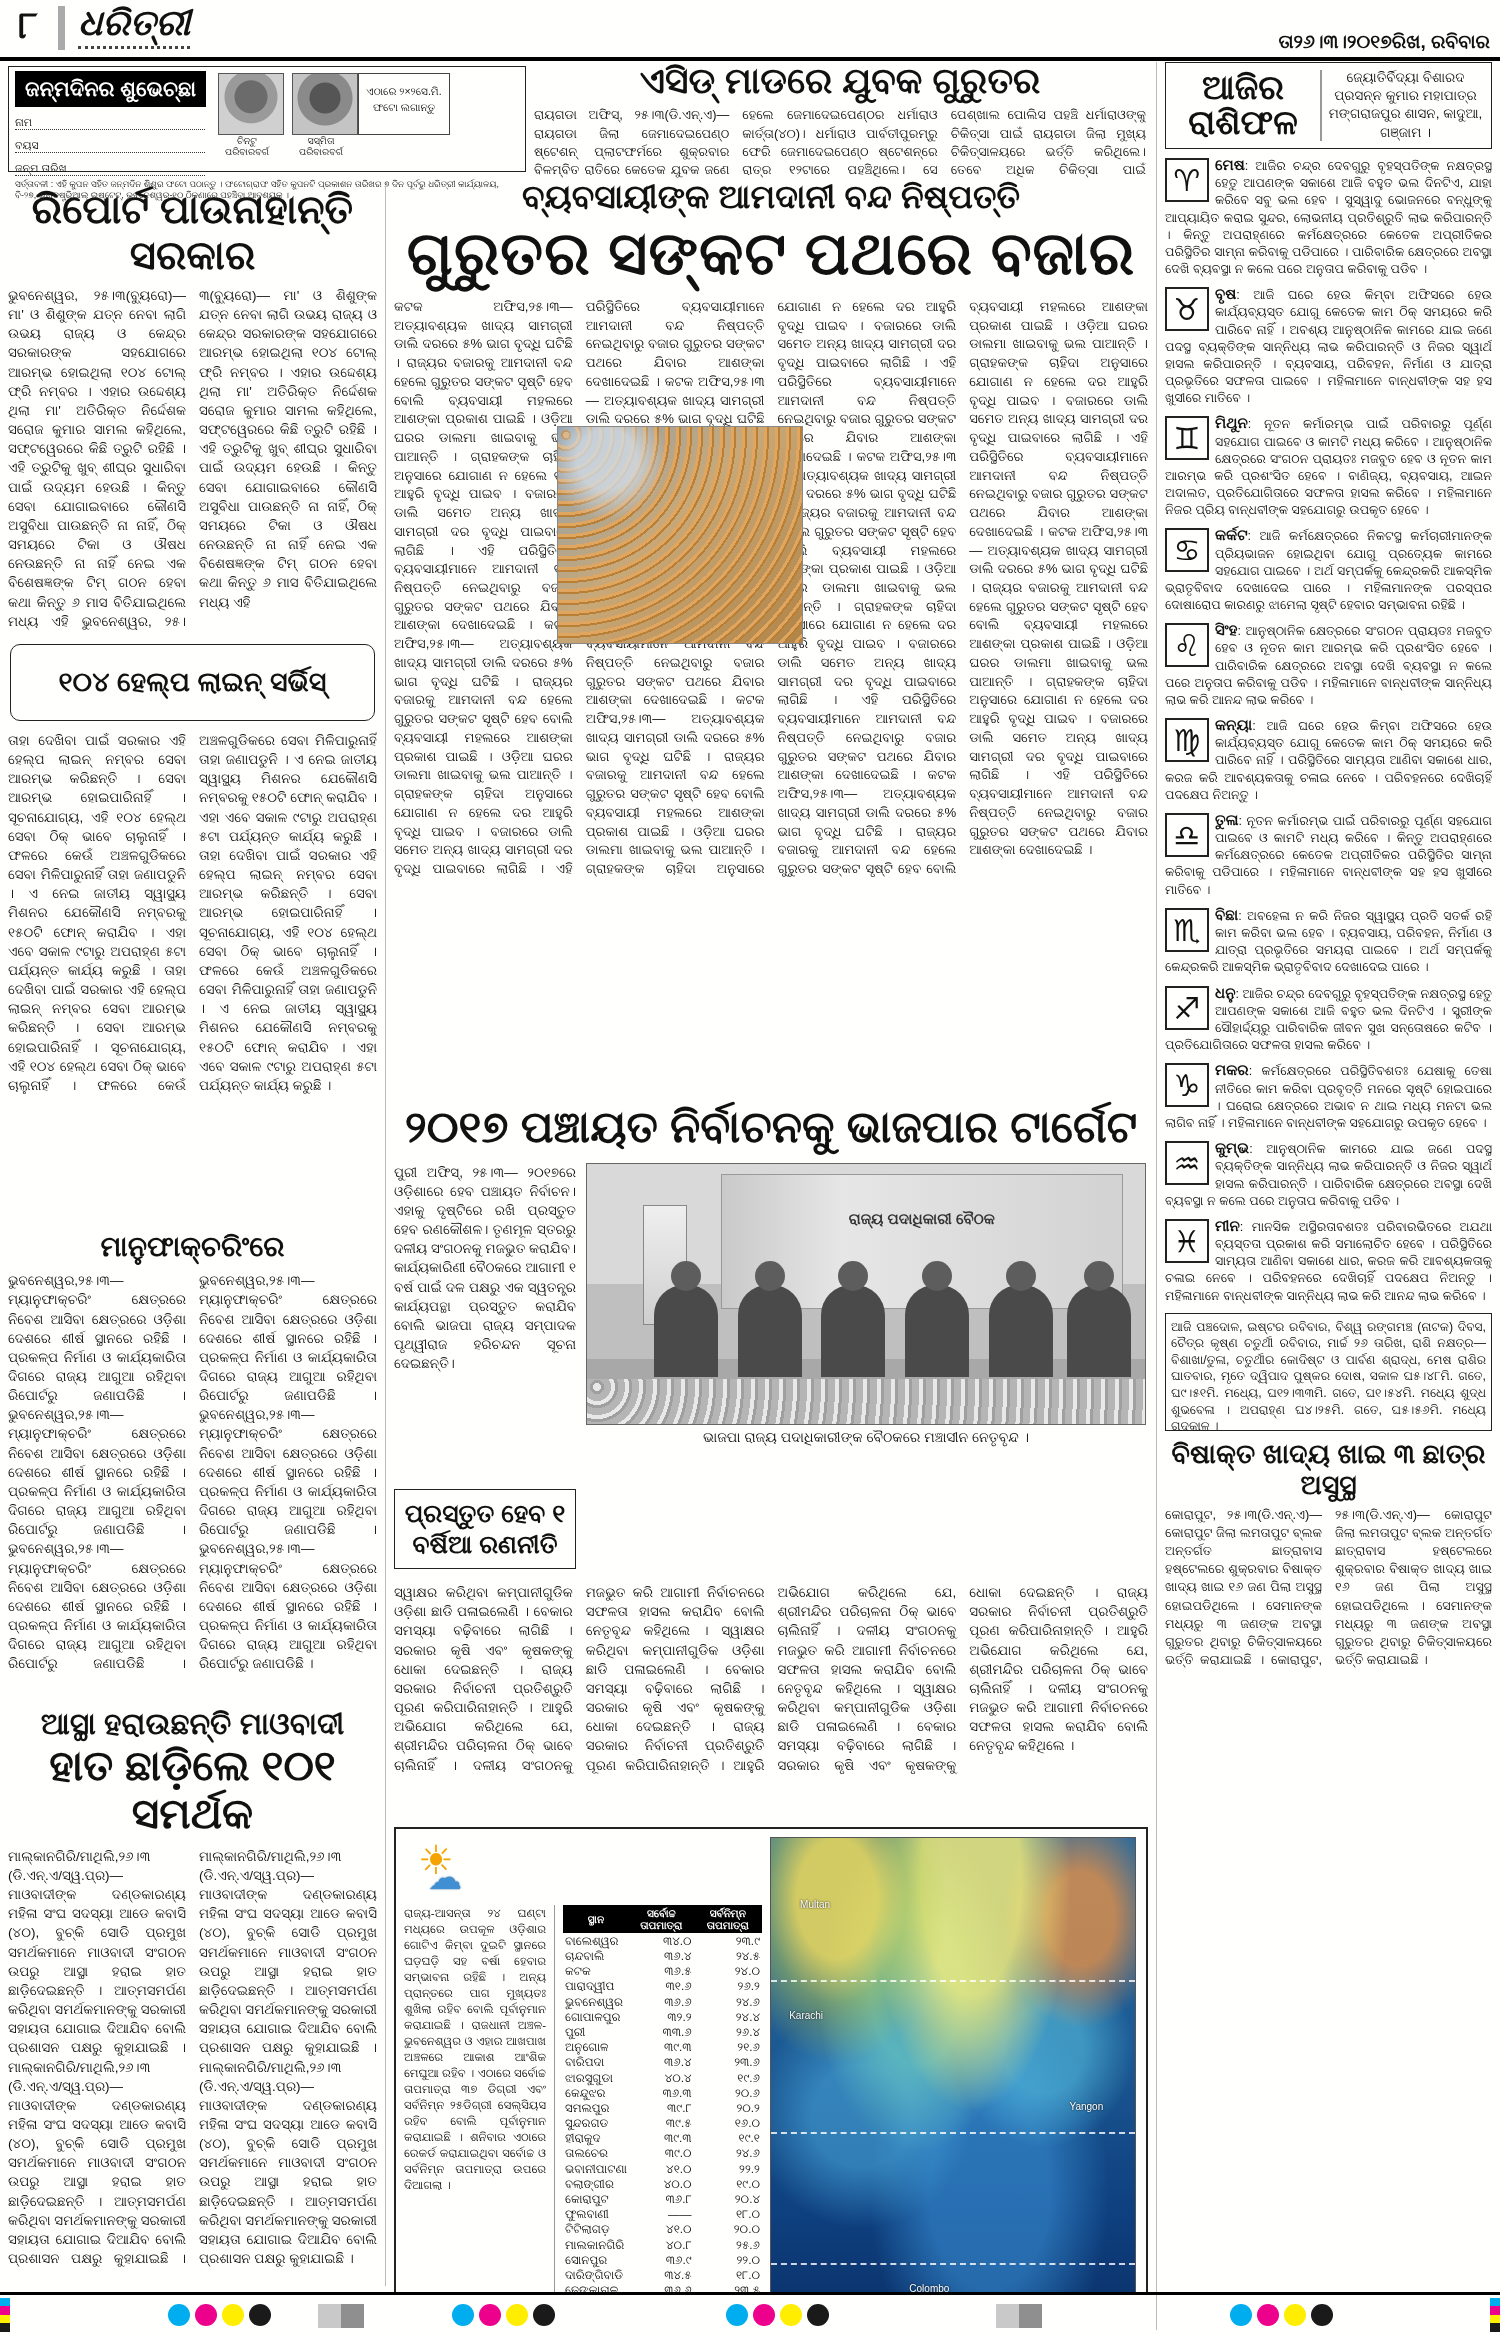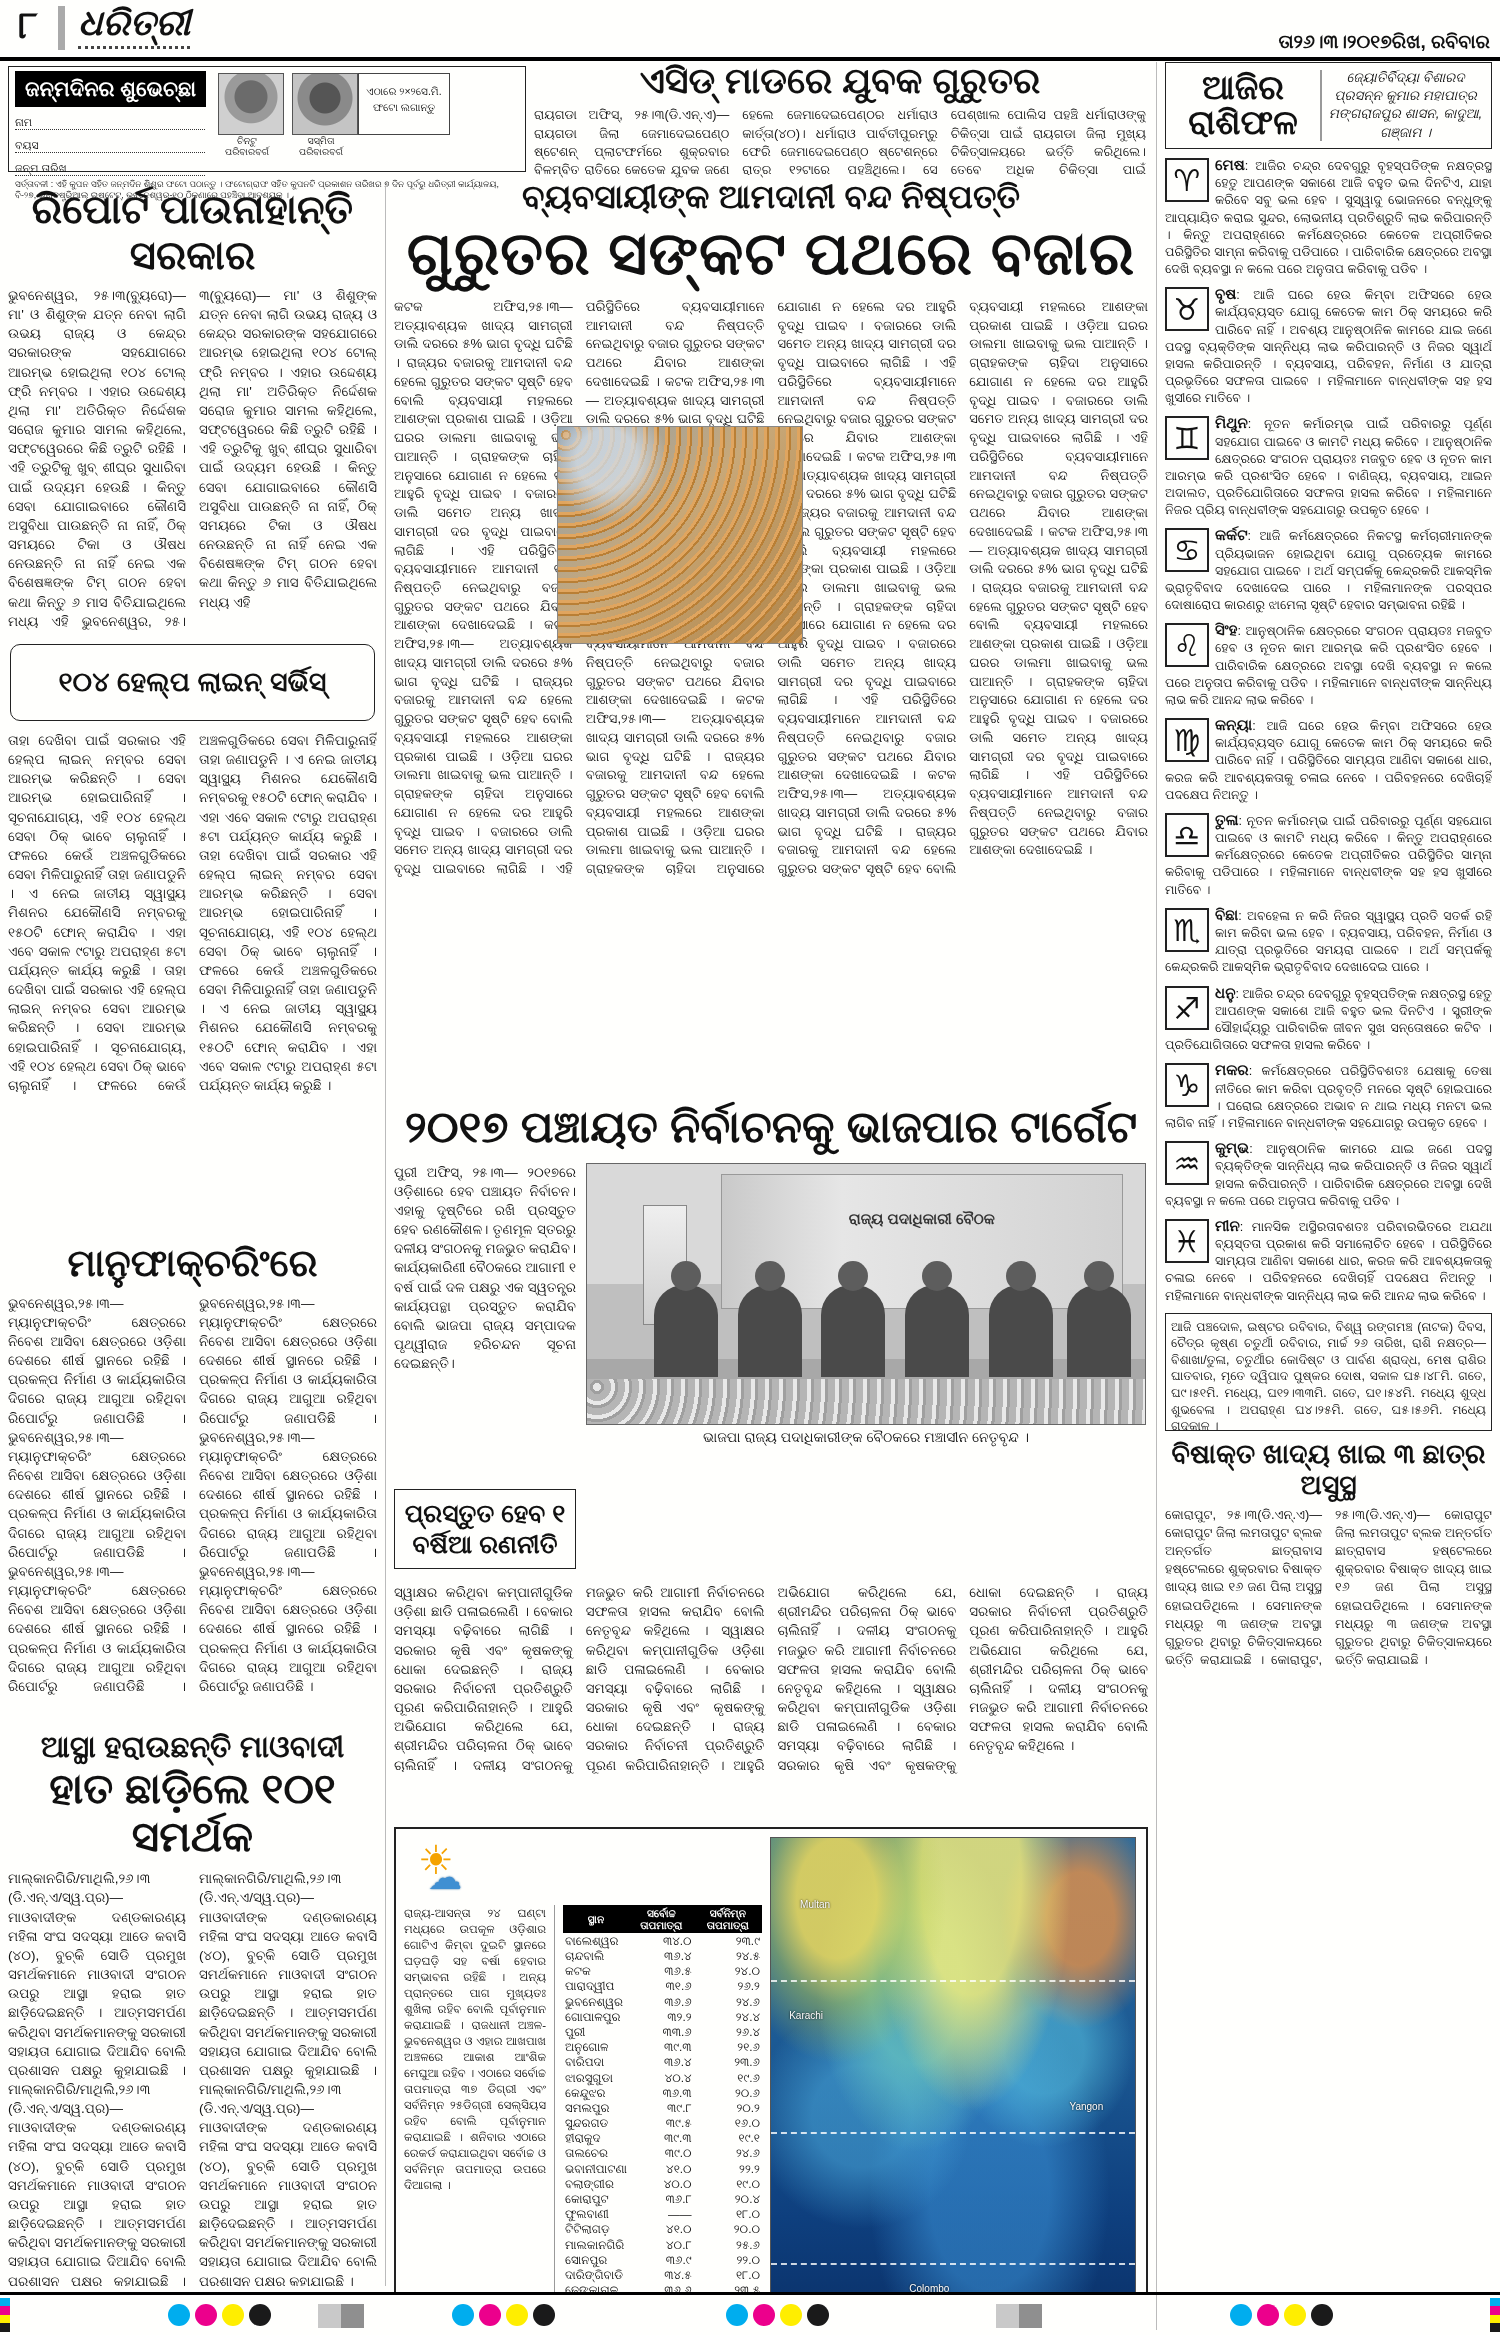--- a/index.html
+++ b/index.html
@@ -39,21 +39,21 @@
 
   
   #acid { position:absolute; left:534px; top:60px; width:612px; height:118px; overflow:hidden; }
   #acid .hl { font-size:36px; }
   #acid .body-txt { margin-top:5px; font-size:12.8px; }
 
   
   #colA { position:absolute; left:8px; top:186px; width:378px; height:2100px; border-right:1px solid #bbb; padding-right:8px; overflow:hidden; }
   #report-hl { font-size:40px; }
   #r-sub { border:1.5px solid #222; border-radius:10px; text-align:center; font-size:27px; font-weight:700; padding:22px 2px; margin:10px 2px; }
-  #manu-hl { font-size:38px; margin-top:25px; }
+  #manu-hl { font-size:28px; margin-top:14px; }
   #mao-kick { font-size:30px; font-weight:700; text-align:center; margin-top:16px; }
   #mao-hl { font-size:42px; }
 
   
   #colB { position:absolute; left:394px; top:178px; width:754px; height:2114px; overflow:hidden; }
   #mkt-kick { font-size:33px; font-weight:800; text-align:center; }
   #mkt-hl { font-size:60px; letter-spacing:1px; margin-top:2px; }
   #mkt-wrap { position:relative; margin-top:10px; height:792px; }
   #pulse-photo { position:absolute; left:163px; top:128px; width:246px; height:218px; border:1px solid #888;
     background:
@@ -97,21 +97,21 @@
       radial-gradient(ellipse at 25% 55%, rgba(80,180,230,.5) 0 50px, transparent 110px),
       radial-gradient(ellipse at 60% 70%, rgba(60,150,220,.55) 0 60px, transparent 120px),
       linear-gradient(180deg,#2a6a9c 0%, #1c5a94 40%, #0e3f7e 75%, #0a2f66 100%); }
   .lat { position:absolute; left:0; width:100%; border-top:2px dashed rgba(255,255,255,.8); }
   .map-label { position:absolute; color:#fff; font-size:10px; text-shadow:0 0 2px #000; }
 
   
   #colC { position:absolute; left:1156px; top:62px; width:336px; height:2268px; border-left:1px solid #bbb; padding-left:8px; overflow:hidden; }
   #horo-head { border:1.5px solid #222; display:flex; align-items:center; padding:6px; }
   #horo-title { font-size:34px; font-weight:800; line-height:1.05; text-align:center; flex:0 0 150px; border-right:2px solid #999; padding-right:6px; }
-  #horo-credit { font-size:13.5px; text-align:center; line-height:1.35; padding-left:4px;font-style:italic; }
+  #horo-credit { font-size:13.5px; text-align:center; line-height:1.35; padding-left:4px; }
   .horo-entry { margin-top:6px; font-size:12.6px; line-height:1.36; text-align:justify; overflow:hidden; }
   .zicon { float:left; width:44px; height:44px; border:2px solid #222; margin:3px 6px 2px 0; text-align:center; font-size:30px; line-height:42px; }
   .zsign { font-weight:800; font-size:15px; }
   #panchang { border:1.5px solid #222; margin-top:8px; padding:5px; font-size:12.3px; line-height:1.35; text-align:justify; height:118px; overflow:hidden; }
   #food-hl { font-size:27px; margin-top:8px; }
   #food-body { margin-top:5px; height:206px; font-size:12.8px; }
 
   
   #botrule { position:absolute; left:0; top:2292px; width:1500px; height:3px; background:#000; }
   .regdot { width:22px; height:22px; border-radius:50%; display:inline-block; margin-right:5px; }

